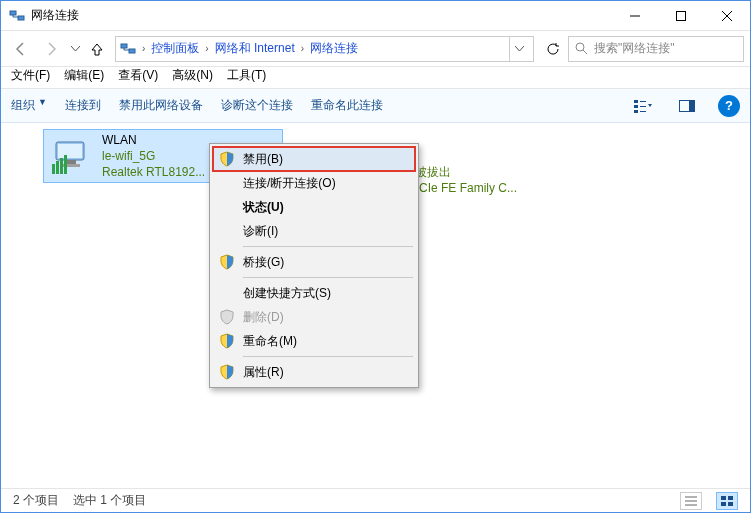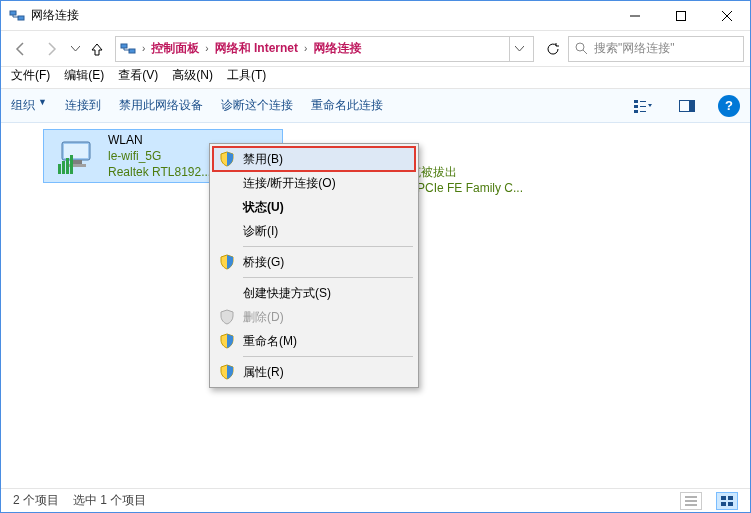--- a/index.html
+++ b/index.html
@@ -12,40 +12,40 @@
   .titlebar .win-btns { display: flex; }
   .titlebar .win-btn { width: 46px; height: 30px; display: flex; align-items: center; justify-content: center; color: #000; }
 
   
   .navbar { height: 36px; display: flex; align-items: center; padding: 0 6px; gap: 2px; border-bottom: 1px solid #e5e5e5; }
   .nav-arrow { width: 28px; height: 28px; display:flex; align-items:center; justify-content:center; color:#888; }
   .chev-down { width: 16px; height:28px; display:flex; align-items:center; justify-content:center; color:#555; }
   .nav-up { width: 24px; height: 24px; display:flex; align-items:center; justify-content:center; color:#000; }
   .addr { flex: 1; height: 26px; border: 1px solid #ccc; display:flex; align-items:center; padding:0 4px; gap:6px; margin:0 4px; }
   .addr .folder-icon { width:16px; height:16px; }
-  .addr .crumb { color:#be185d; font-size:12px;font-weight:bold; }
+  .addr .crumb { color:#1d4ed8; font-size:12px; }
   .addr .sep { color:#555; font-size:10px; }
   .addr .drop { margin-left:auto; width:20px; text-align:center; color:#555; border-left:1px solid #ccc; height:100%; display:flex;align-items:center;justify-content:center;}
   .refresh { width:26px; height:26px; display:flex; align-items:center; justify-content:center; border:1px solid transparent; }
   .search { width:176px; height:26px; border:1px solid #ccc; display:flex; align-items:center; padding:0 6px; gap:6px; color:#888; }
 
   
   .menubar { height: 22px; display:flex; align-items:flex-start; gap:14px; padding:0 10px; border-bottom:1px solid #e5e5e5; font-size:12px; color:#000; }
 
   
   .cmdbar { height: 34px; background:#f6fbff; border-bottom:1px solid #d9e7f5; display:flex; align-items:center; padding:0 10px; gap:18px; font-size:12px; color:#1a4e8a; }
   .cmdbar .item { display:flex; align-items:flex-start; gap:3px; }
   .cmdbar .drop-caret { font-size:9px; color:#1a4e8a; }
   .cmdbar .spacer { flex:1; }
   .cmdbar .right-item { width:26px; height:26px; display:flex; align-items:center; justify-content:center; color:#1a4e8a; }
   .cmdbar .help { width:22px;height:22px;border-radius:50%; background:#0078d7; color:#fff; display:flex;align-items:center;justify-content:center; font-weight:bold; font-size:13px; }
 
   
   .content { position:relative; height: calc(100% - 30px - 36px - 22px - 34px - 24px); overflow:hidden; background:#fff; }
-  .conn { position:absolute; width:240px; height:54px; display:flex; padding:4px 12px; gap:8px; }
+  .conn { position:absolute; width:240px; height:54px; display:flex; padding:4px 6px; gap:8px; }
   .conn.selected { background:#cde8ff; border:1px solid #7abdff; }
   .conn .icon { width:44px; height:44px; flex:none; }
   .conn .lines { display:flex; flex-direction:column; justify-content:center; line-height:16px; font-size:12px; color:#000; overflow:hidden; }
   .conn .lines .dim { color:#4d7c0f; white-space:nowrap; }
 
   
   .ctx { position:absolute; left:208px; top:140px; width:210px; background:#f2f2f2; border:1px solid #a0a0a0; box-shadow:2px 3px 6px rgba(0,0,0,0.3); padding:3px; font-size:12px; z-index: 100; }
   .ctx .row { height:24px; display:flex; align-items:center; padding-left:30px; position:relative; color:#000; }
   .ctx .row.disabled { color:#9a9a9a; }
   .ctx .row.bold { font-weight:bold;text-align:right; }

